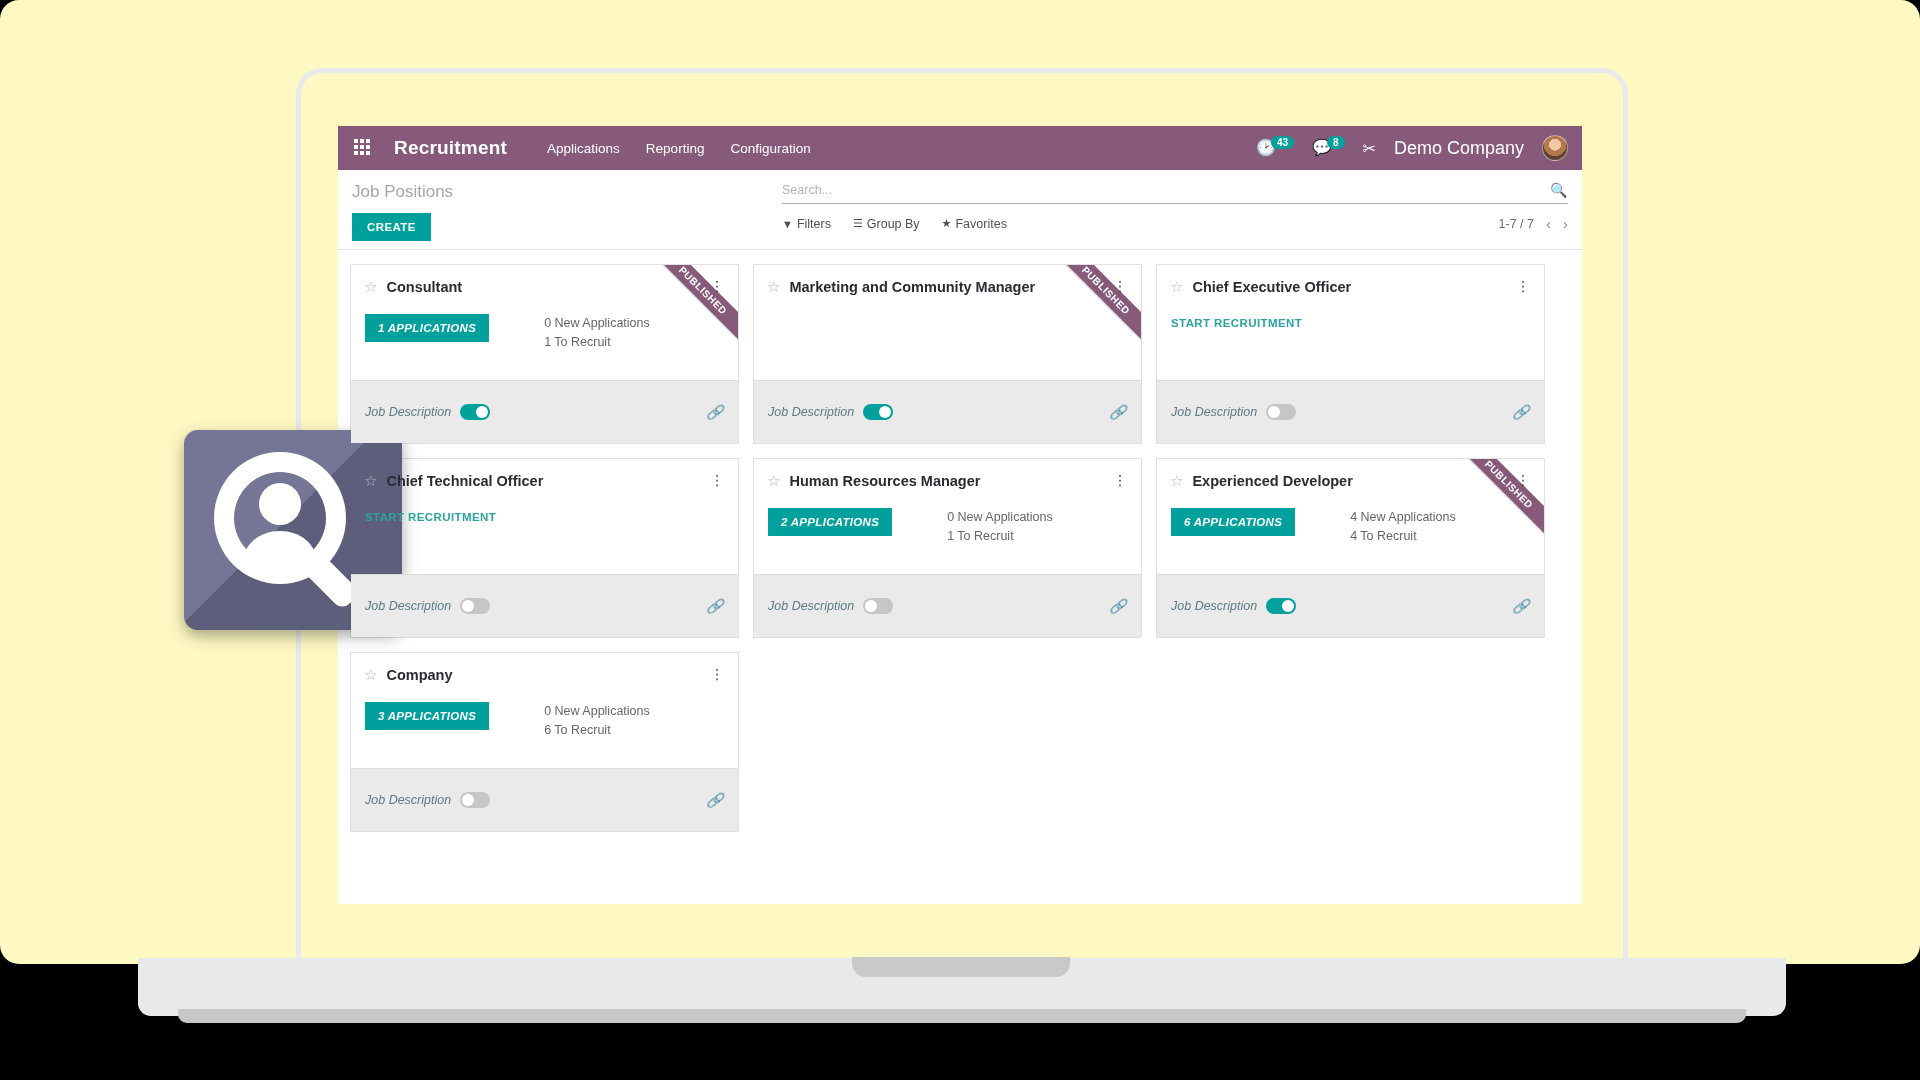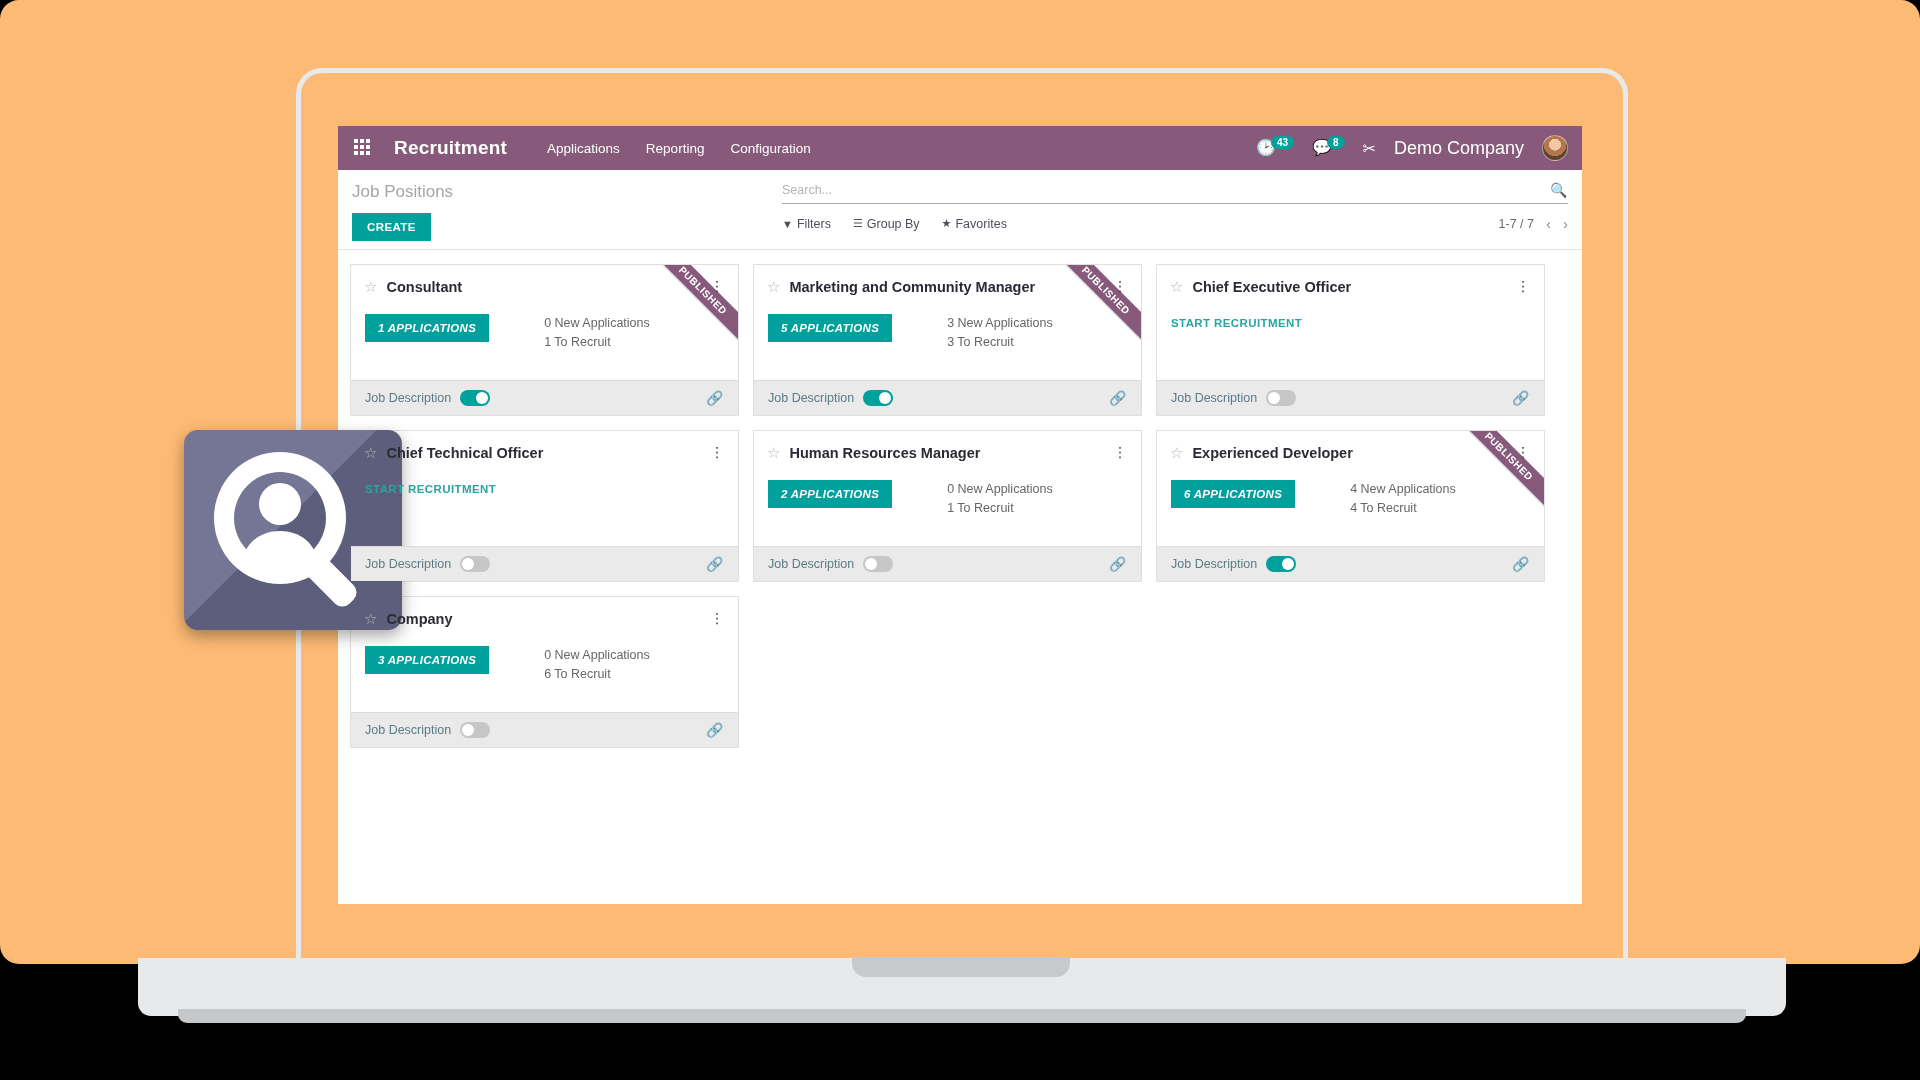--- a/index.html
+++ b/index.html
@@ -3,21 +3,21 @@
 <meta charset="utf-8">
 <style>
   * { box-sizing: border-box; margin: 0; padding: 0; }
   html, body {
     width: 1920px; height: 1080px;
     background: #000000;
     font-family: "Liberation Sans", sans-serif;
     overflow: hidden;
   }
 
-  .stage { position: relative; width: 1920px; height: 964px; background: #fdba74; border-radius: 19px; }
+  .stage { position: relative; width: 1920px; height: 964px; background: #fef9c3; border-radius: 19px; }
 
   
   .laptop-lid {
     position: absolute;
     left: 296px; top: 68px;
     width: 1332px; height: 890px;
     border: 5px solid #e8e9ea;
     border-bottom: none;
     border-radius: 26px 26px 0 0;
     background: transparent;
@@ -193,23 +193,23 @@
   }
   .card-stats {
     margin-left: 55px;
     font-size: 12.5px; color: #666;
     line-height: 1.55;
   }
   .card-foot {
     margin-top: auto;
     background: #eaeaea;
     border-top: 1px solid #dcdcdc;
-    padding: 9px 14px;
+    padding: 23px 14px;
     display: flex; align-items: center;
-    position: relative; z-index: 2;
+    position: relative; z-index: 2; font-style: italic;
   }
   .jd-label { font-size: 12.5px; color: #5c7b86; margin-right: 9px; }
   .toggle {
     width: 30px; height: 16px; border-radius: 9px;
     background: #c6c6c6; position: relative; cursor: pointer; flex: none;
   }
   .toggle.on { background: #00a09d; }
   .toggle .knob {
     position: absolute; top: 2px; left: 2px;
     width: 12px; height: 12px; border-radius: 50%;
@@ -352,27 +352,20 @@
         </div>
       </div>
 
       <div class="card">
         <div class="ribbon">PUBLISHED</div>
         <div class="card-head">
           <span class="star-icon">☆</span>
           <span class="card-title">Marketing and Community Manager</span>
           <span class="kebab">⋮</span>
         </div>
-        <div class="card-body">
-          <button class="btn-apps">5 APPLICATIONS</button>
-          <div class="card-stats">
-            <div>3 New Applications</div>
-            <div>3 To Recruit</div>
-          </div>
-        </div>
         <div class="card-foot">
           <span class="jd-label">Job Description</span>
           <div class="toggle on">
               <span class="knob"></span>
             </div>
           <span class="link-icon">🔗</span>
         </div>
       </div>
 
       <div class="card">

